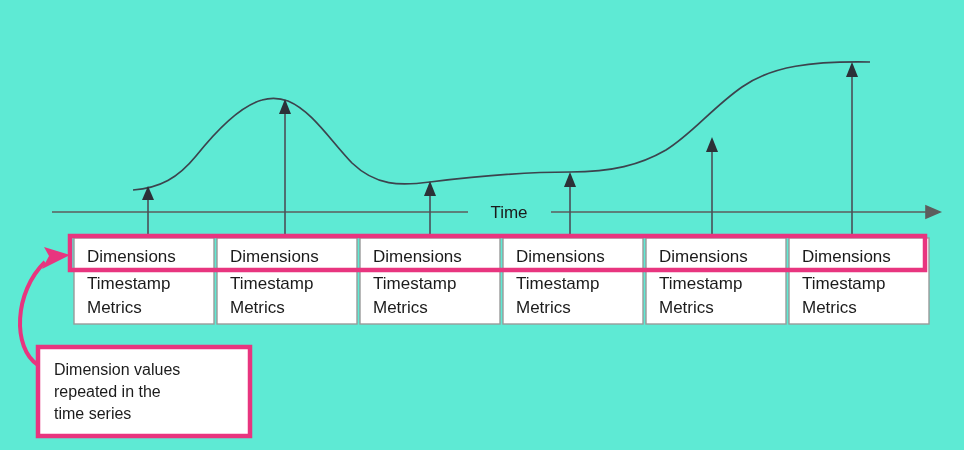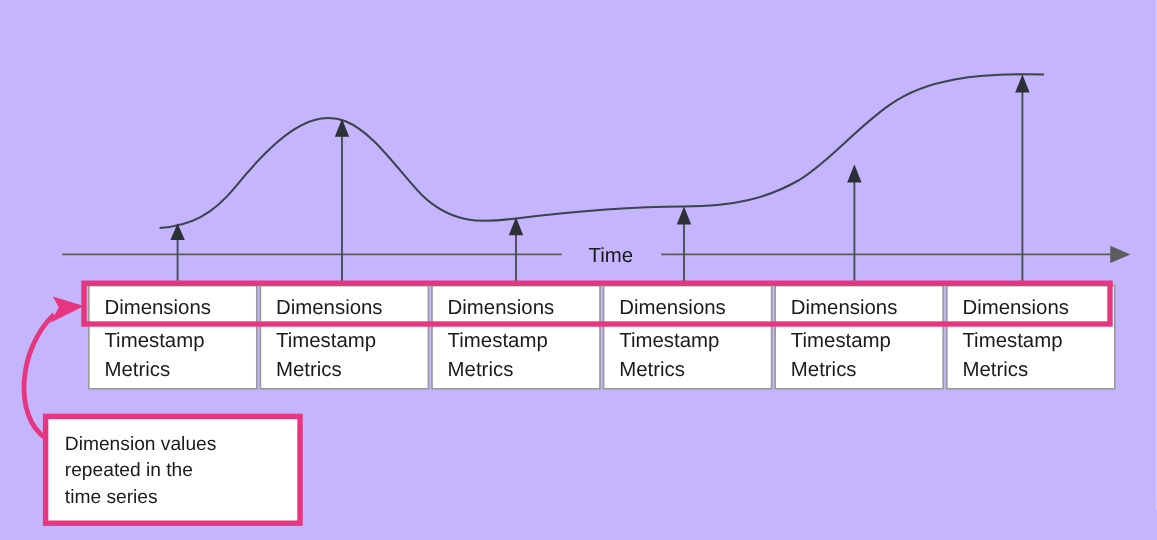--- a/index.html
+++ b/index.html
@@ -4,21 +4,21 @@
 <style>
   html, body {
     margin: 0;
     padding: 0;
     background: #ffffff;
   }
   #canvas {
     position: relative;
     width: 964px;
     height: 450px;
-    background: #c4b5fd;
+    background: #5eead4;
     font-family: "Liberation Sans", sans-serif;
     overflow: hidden;
   }
   #diagram-svg {
     position: absolute;
     left: 0;
     top: 0;
     width: 964px;
     height: 450px;
   }

